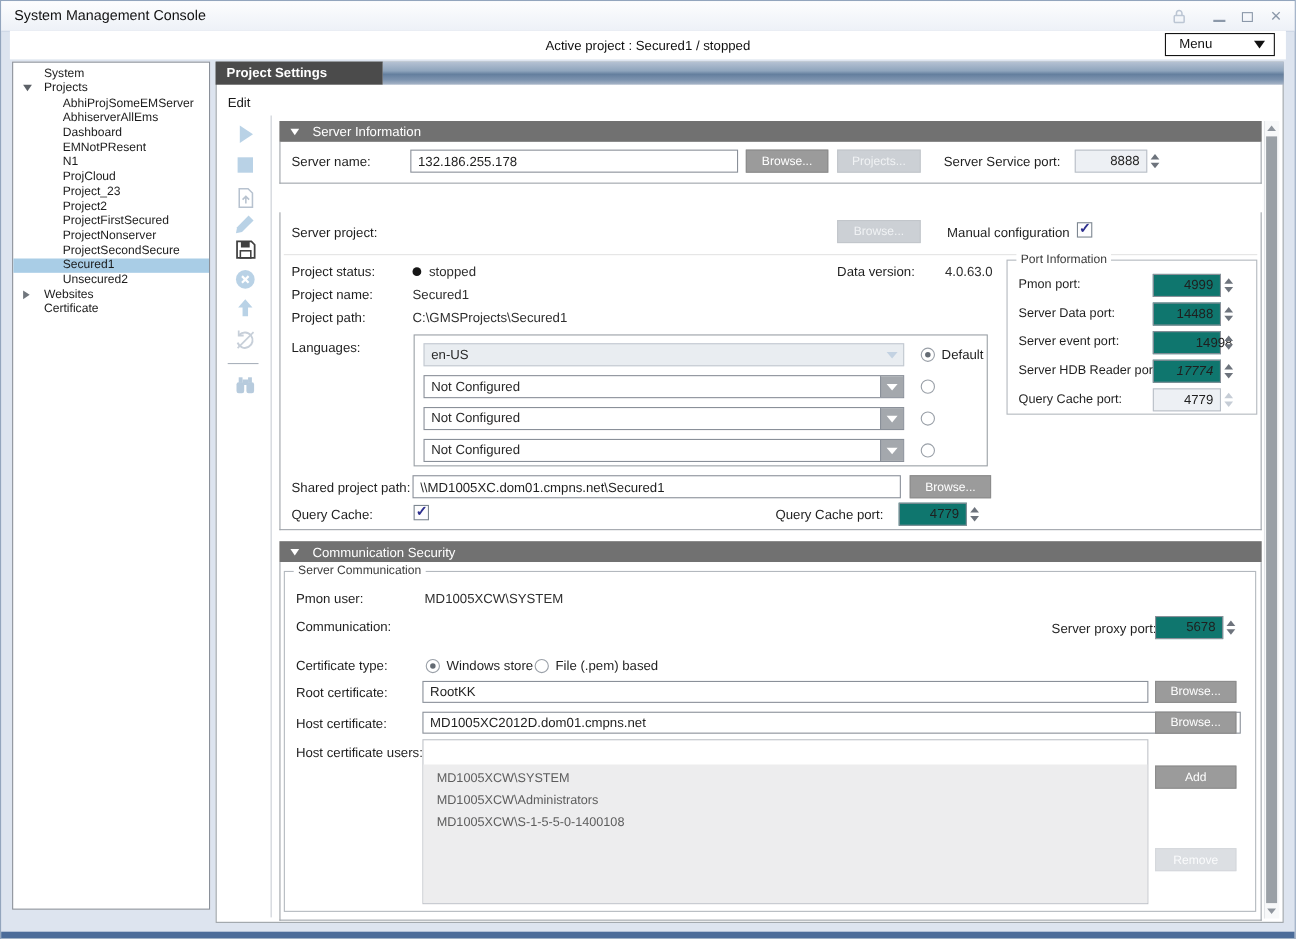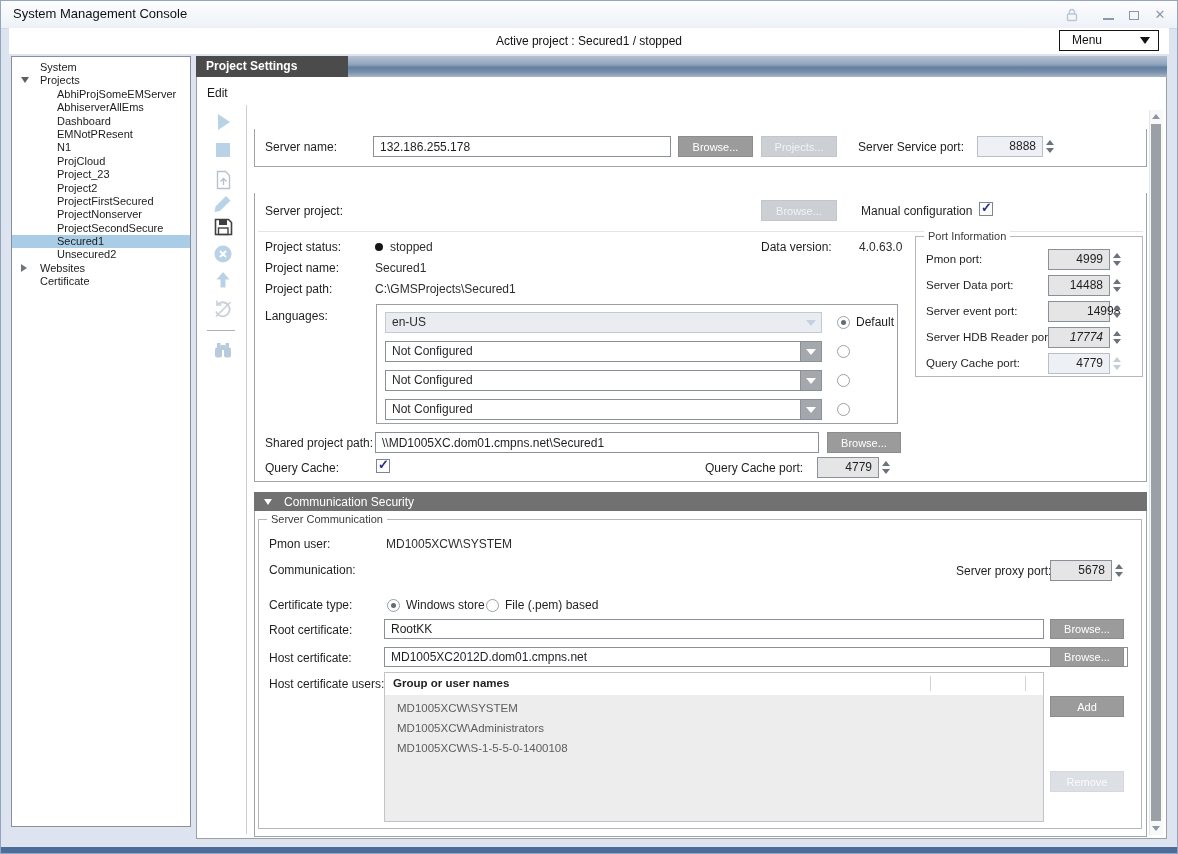--- a/index.html
+++ b/index.html
@@ -63,21 +63,21 @@
   .dot { display:inline-block; width:8px; height:8px; border-radius:50%; background:#161616; margin-right:7px; }
 
   .tinput { position:absolute; box-sizing:border-box; border:1px solid #8a9099; background:#fff;
             font-family:"Liberation Sans",sans-serif; font-size:12px; color:#1f1f1f; padding:0 6px; height:21px; }
   .btn { position:absolute; display:flex; align-items:center; justify-content:center; font-size:11px; color:#fff;
          background:#9b9b9b; border:1px solid #8c8c8c; box-sizing:border-box; cursor:default; }
   .btn.disabled { background:#ccd0d5; border-color:#c2c6cb; color:#f0f2f4; }
   .btn.remove-dis { background:#dcdfe3; border-color:#d5d8dc; color:#fafbfc; }
 
   .spin { position:absolute; display:flex; align-items:flex-start; }
-  .spin-box { box-sizing:border-box; border:1px solid #8a9099; background:#e5e5e5; height:21px; line-height:19px;
+  .spin-box { box-sizing:border-box; border:1px solid #8a9099; background:#0f766e; height:21px; line-height:19px;
               text-align:right; padding:0 6px; font-size:12px; color:#1f1f1f; }
   .spin-box.dis { background:#edf0f4; border-color:#b9bfc7; }
   .spin-arrows { display:flex; flex-direction:column; justify-content:center; margin-left:3px; gap:3px; height:21px; }
   .sa-up { width:0; height:0; border-left:4px solid transparent; border-right:4px solid transparent; border-bottom:5px solid #6d737c; }
   .sa-down { width:0; height:0; border-left:4px solid transparent; border-right:4px solid transparent; border-top:5px solid #6d737c; }
   .spin.dis-arrows .sa-up { border-bottom-color:#c6cdd6; }
   .spin.dis-arrows .sa-down { border-top-color:#c6cdd6; }
 
   .dd { position:absolute; box-sizing:border-box; border:1px solid #8a9099; background:#fff; height:21px; }
   .dd-text { position:absolute; left:6px; top:2px; font-size:12px; color:#2a2a2a; white-space:nowrap; }
@@ -222,20 +222,24 @@
       <svg width="22" height="22">
           <rect x="5" y="4" width="3.5" height="5" fill="#b7cbdd"></rect>
           <rect x="13.5" y="4" width="3.5" height="5" fill="#b7cbdd"></rect>
           <rect x="8.5" y="6" width="5" height="5" fill="#b7cbdd"></rect>
           <rect x="3" y="8.5" width="7" height="10" rx="2" fill="#b7cbdd"></rect>
           <rect x="12" y="8.5" width="7" height="10" rx="2" fill="#b7cbdd"></rect>
         </svg>
     </div>
 
     <div class="section" style="left:57px; top:53px; width:893px; height:57px;">
+      <div class="sec-header">
+        <span class="sh-caret"></span>
+        <span class="sec-title">Server Information</span>
+      </div>
       <div class="sec-body">
         <span class="lbl" style="left:10px; top:11px;">Server name:</span>
         <input class="tinput" style="left: 118px; top: 7px; width: 298px;" value="132.186.255.178">
         <div class="btn" style="left:423px; top:7px; width:75px; height:21px;">Browse...</div>
         <div class="btn disabled" style="left:506px; top:7px; width:76px; height:21px;">Projects...</div>
         <span class="lbl" style="left:603px; top:11px;">Server Service port:</span>
         <div class="spin" style="left:722px; top:7px;">
           <div class="spin-box dis" style="width:66px;">8888</div>
           <div class="spin-arrows">
               <span class="sa-up"></span>
@@ -393,25 +397,20 @@
           <span class="lbl" style="left:10px; top:103px;">Root certificate:</span>
           <input class="tinput" style="left: 125px; top: 99px; width: 660px; height: 20px;" value="RootKK">
           <div class="btn" style="left:791px; top:99px; width:74px; height:20px;">Browse...</div>
 
           <span class="lbl" style="left:10px; top:131px;">Host certificate:</span>
           <input class="tinput" style="left: 125px; top: 127px; width: 744px; height: 20px;" value="MD1005XC2012D.dom01.cmpns.net">
           <div class="btn" style="left:791px; top:127px; width:74px; height:20px;">Browse...</div>
 
           <span class="lbl" style="left:10px; top:157px;">Host certificate users:</span>
           <div class="ulist" style="left:125px; top:152px; width:660px; height:150px;">
-            <div class="ulist-header">
-              <span class="uh-text">Group or user names</span>
-              <span class="col-sep" style="left:545px;"></span>
-              <span class="col-sep" style="left:640px;"></span>
-            </div>
             <div class="ulist-body">
               <span class="urow" style="top:7px;">MD1005XCW\SYSTEM</span>
               <span class="urow" style="top:27px;">MD1005XCW\Administrators</span>
               <span class="urow" style="top:47px;">MD1005XCW\S-1-5-5-0-1400108</span>
             </div>
           </div>
           <div class="btn" style="left:791px; top:176px; width:74px; height:21px;">Add</div>
           <div class="btn remove-dis" style="left:791px; top:251px; width:74px; height:21px;">Remove</div>
         </div>
       </div>

